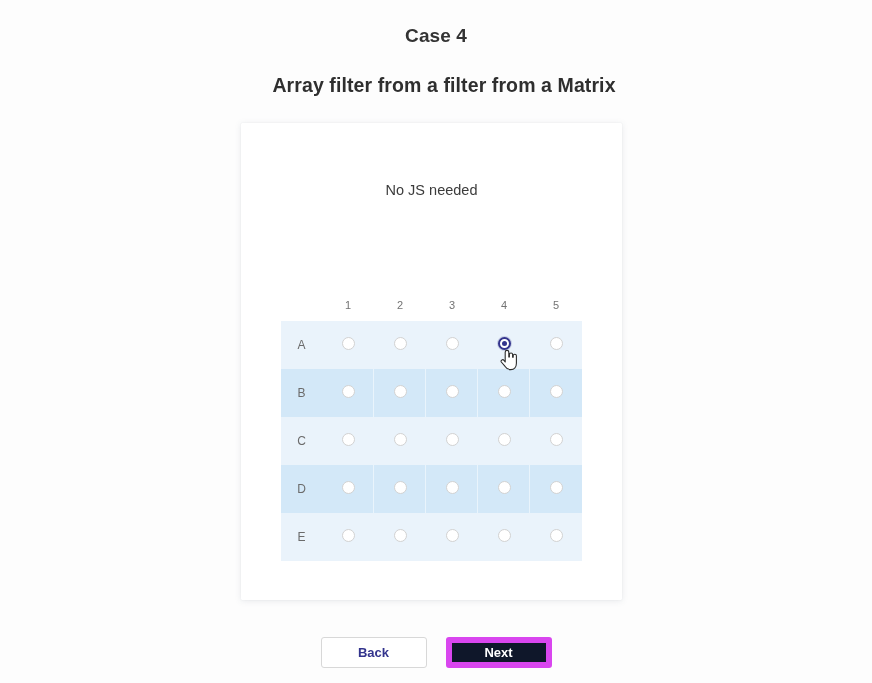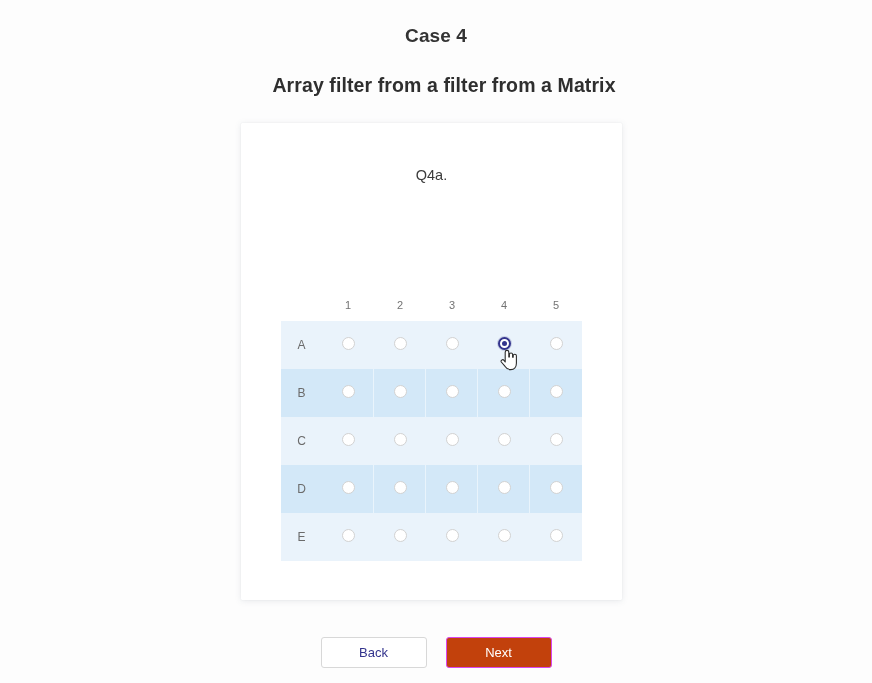--- a/index.html
+++ b/index.html
@@ -162,44 +162,45 @@
     width: 106px;
     height: 31px;
     border-radius: 3px;
     font-size: 13px;
     font-family: "Liberation Sans", sans-serif;
     display: flex;
     align-items: center;
     justify-content: center;
     box-sizing: border-box;
     cursor: pointer;
+    font-weight: bold;
   }
   .btn-back {
     background: #ffffff;
     border: 1px solid #d8d8d8;
     color: #33348d;
   }
   .btn-next {
-    background: #c2410c;
-    border: 1px solid #d946ef;
+    background: #0f172a;
+    border: 6px solid #d946ef;
     color: #ffffff;
   }
 </style>
 </head>
 <body>
 
 <div class="page">
 
   <div class="case-title">Case 4</div>
   <div class="case-subtitle">Array filter from a filter from a Matrix</div>
 
   <div class="survey-card">
 
     <div class="question-block">
-      <div class="q-line">Q4a.</div>
+      <div class="q-note">No JS needed</div>
     </div>
 
     <div class="matrix-wrap">
       <table class="matrix">
         <colgroup>
           <col class="lbl">
           <col class="opt">
             <col class="opt">
             <col class="opt">
             <col class="opt">

